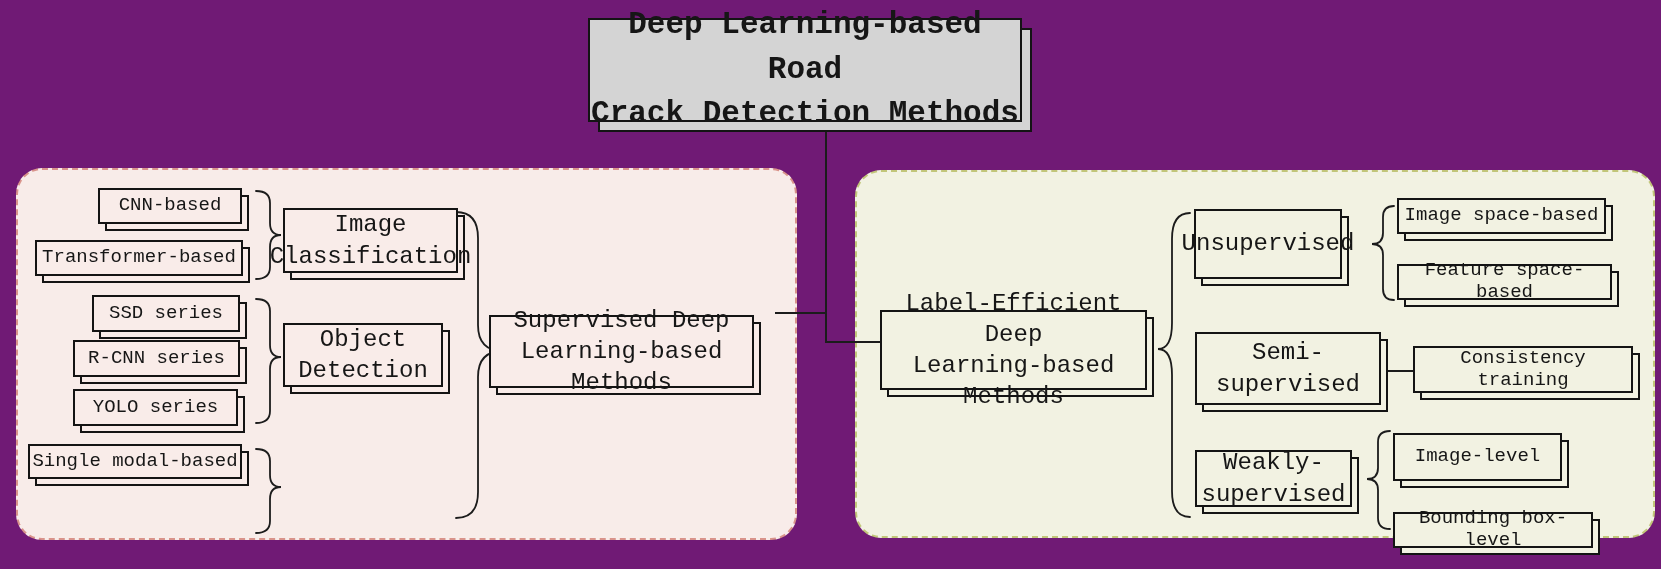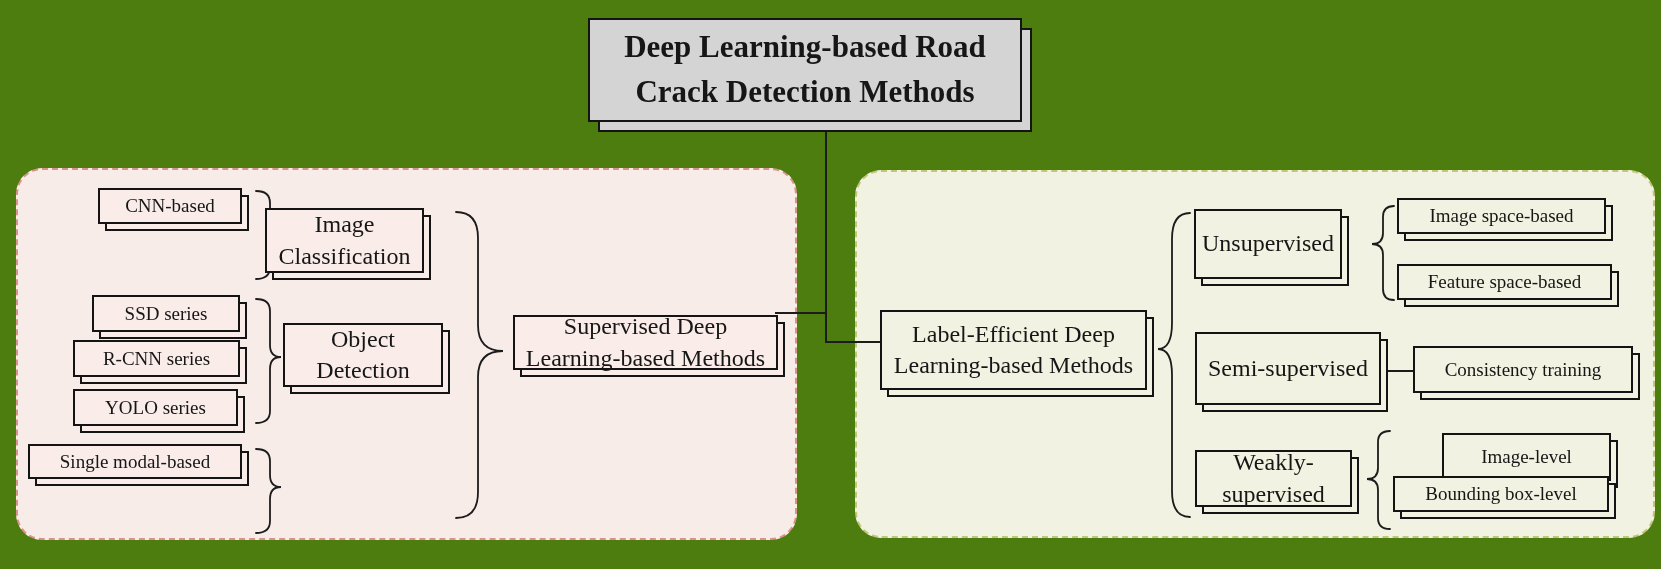--- a/index.html
+++ b/index.html
@@ -1,18 +1,18 @@
 <!DOCTYPE html>
 <html><head>
 <meta charset="utf-8">
 <style>
   html,body{margin:0;padding:0;background:#ffffff;}
   .stage{
-    position:relative;width:1661px;height:569px;background:#4d7c0f;
-    font-family:Liberation Serif, serif;color:#161616;overflow:hidden;
+    position:relative;width:1661px;height:569px;background:#701a75;
+    font-family:Liberation Mono, monospace;color:#161616;overflow:hidden;
   }
   .stage *{box-sizing:border-box;}
   .panel{position:absolute;border-radius:26px;}
   .panel.pink{left:16px;top:168px;width:781px;height:372px;background:#f8ece9;border:2px dashed #d9938b;}
   .panel.olive{left:855px;top:170px;width:800px;height:368px;background:#f2f2e2;border:2px dashed #c2c679;}
   svg.wires{position:absolute;left:0;top:0;width:1661px;height:569px;}
   .node{position:absolute;}
   .node .shadow{position:absolute;left:7px;top:7px;width:100%;height:100%;background:var(--fill);border:2px solid #141414;}
   .node .face{
     position:absolute;left:0;top:0;width:100%;height:100%;background:var(--fill);border:2px solid #141414;
@@ -55,49 +55,53 @@
   <div class="node gray title-node" style="left:588px;top:18px;width:434px;height:104px">
     <span class="shadow"></span>
     <span class="face">Deep Learning-based Road
 Crack Detection Methods</span>
   </div>
 
   <div class="node pink" style="left:98px;top:188px;width:144px;height:36px">
     <span class="shadow"></span>
     <span class="face">CNN-based</span>
   </div>
+  <div class="node pink" style="left:35px;top:240px;width:208px;height:36px">
+    <span class="shadow"></span>
+    <span class="face">Transformer-based</span>
+  </div>
   <div class="node pink" style="left:92px;top:295px;width:148px;height:37px">
     <span class="shadow"></span>
     <span class="face">SSD series</span>
   </div>
   <div class="node pink" style="left:73px;top:340px;width:167px;height:37px">
     <span class="shadow"></span>
     <span class="face">R-CNN series</span>
   </div>
   <div class="node pink" style="left:73px;top:389px;width:165px;height:37px">
     <span class="shadow"></span>
     <span class="face">YOLO series</span>
   </div>
   <div class="node pink" style="left:28px;top:444px;width:214px;height:35px">
     <span class="shadow"></span>
     <span class="face">Single modal-based</span>
   </div>
 
-  <div class="node pink lg" style="left:265px;top:208px;width:159px;height:65px">
+  <div class="node pink lg" style="left:283px;top:208px;width:175px;height:65px">
     <span class="shadow"></span>
     <span class="face">Image
 Classification</span>
   </div>
   <div class="node pink lg" style="left:283px;top:323px;width:160px;height:64px">
     <span class="shadow"></span>
     <span class="face">Object
 Detection</span>
   </div>
 
-  <div class="node pink lg" style="left:513px;top:315px;width:265px;height:55px">
+  <div class="node pink lg" style="left:489px;top:315px;width:265px;height:73px">
     <span class="shadow"></span>
     <span class="face">Supervised Deep
 Learning-based Methods</span>
   </div>
 
   <div class="node olive lg" style="left:880px;top:310px;width:267px;height:80px">
     <span class="shadow"></span>
     <span class="face">Label-Efficient Deep
 Learning-based Methods</span>
   </div>
@@ -121,22 +125,22 @@
     <span class="face">Image space-based</span>
   </div>
   <div class="node olive" style="left:1397px;top:264px;width:215px;height:36px">
     <span class="shadow"></span>
     <span class="face">Feature space-based</span>
   </div>
   <div class="node olive" style="left:1413px;top:346px;width:220px;height:47px">
     <span class="shadow"></span>
     <span class="face">Consistency training</span>
   </div>
-  <div class="node olive" style="left:1442px;top:433px;width:169px;height:48px">
+  <div class="node olive" style="left:1393px;top:433px;width:169px;height:48px">
     <span class="shadow"></span>
     <span class="face">Image-level</span>
   </div>
-  <div class="node olive" style="left:1393px;top:476px;width:216px;height:36px">
+  <div class="node olive" style="left:1393px;top:512px;width:200px;height:36px">
     <span class="shadow"></span>
     <span class="face">Bounding box-level</span>
   </div>
 
 </div>
 
 </body></html>

